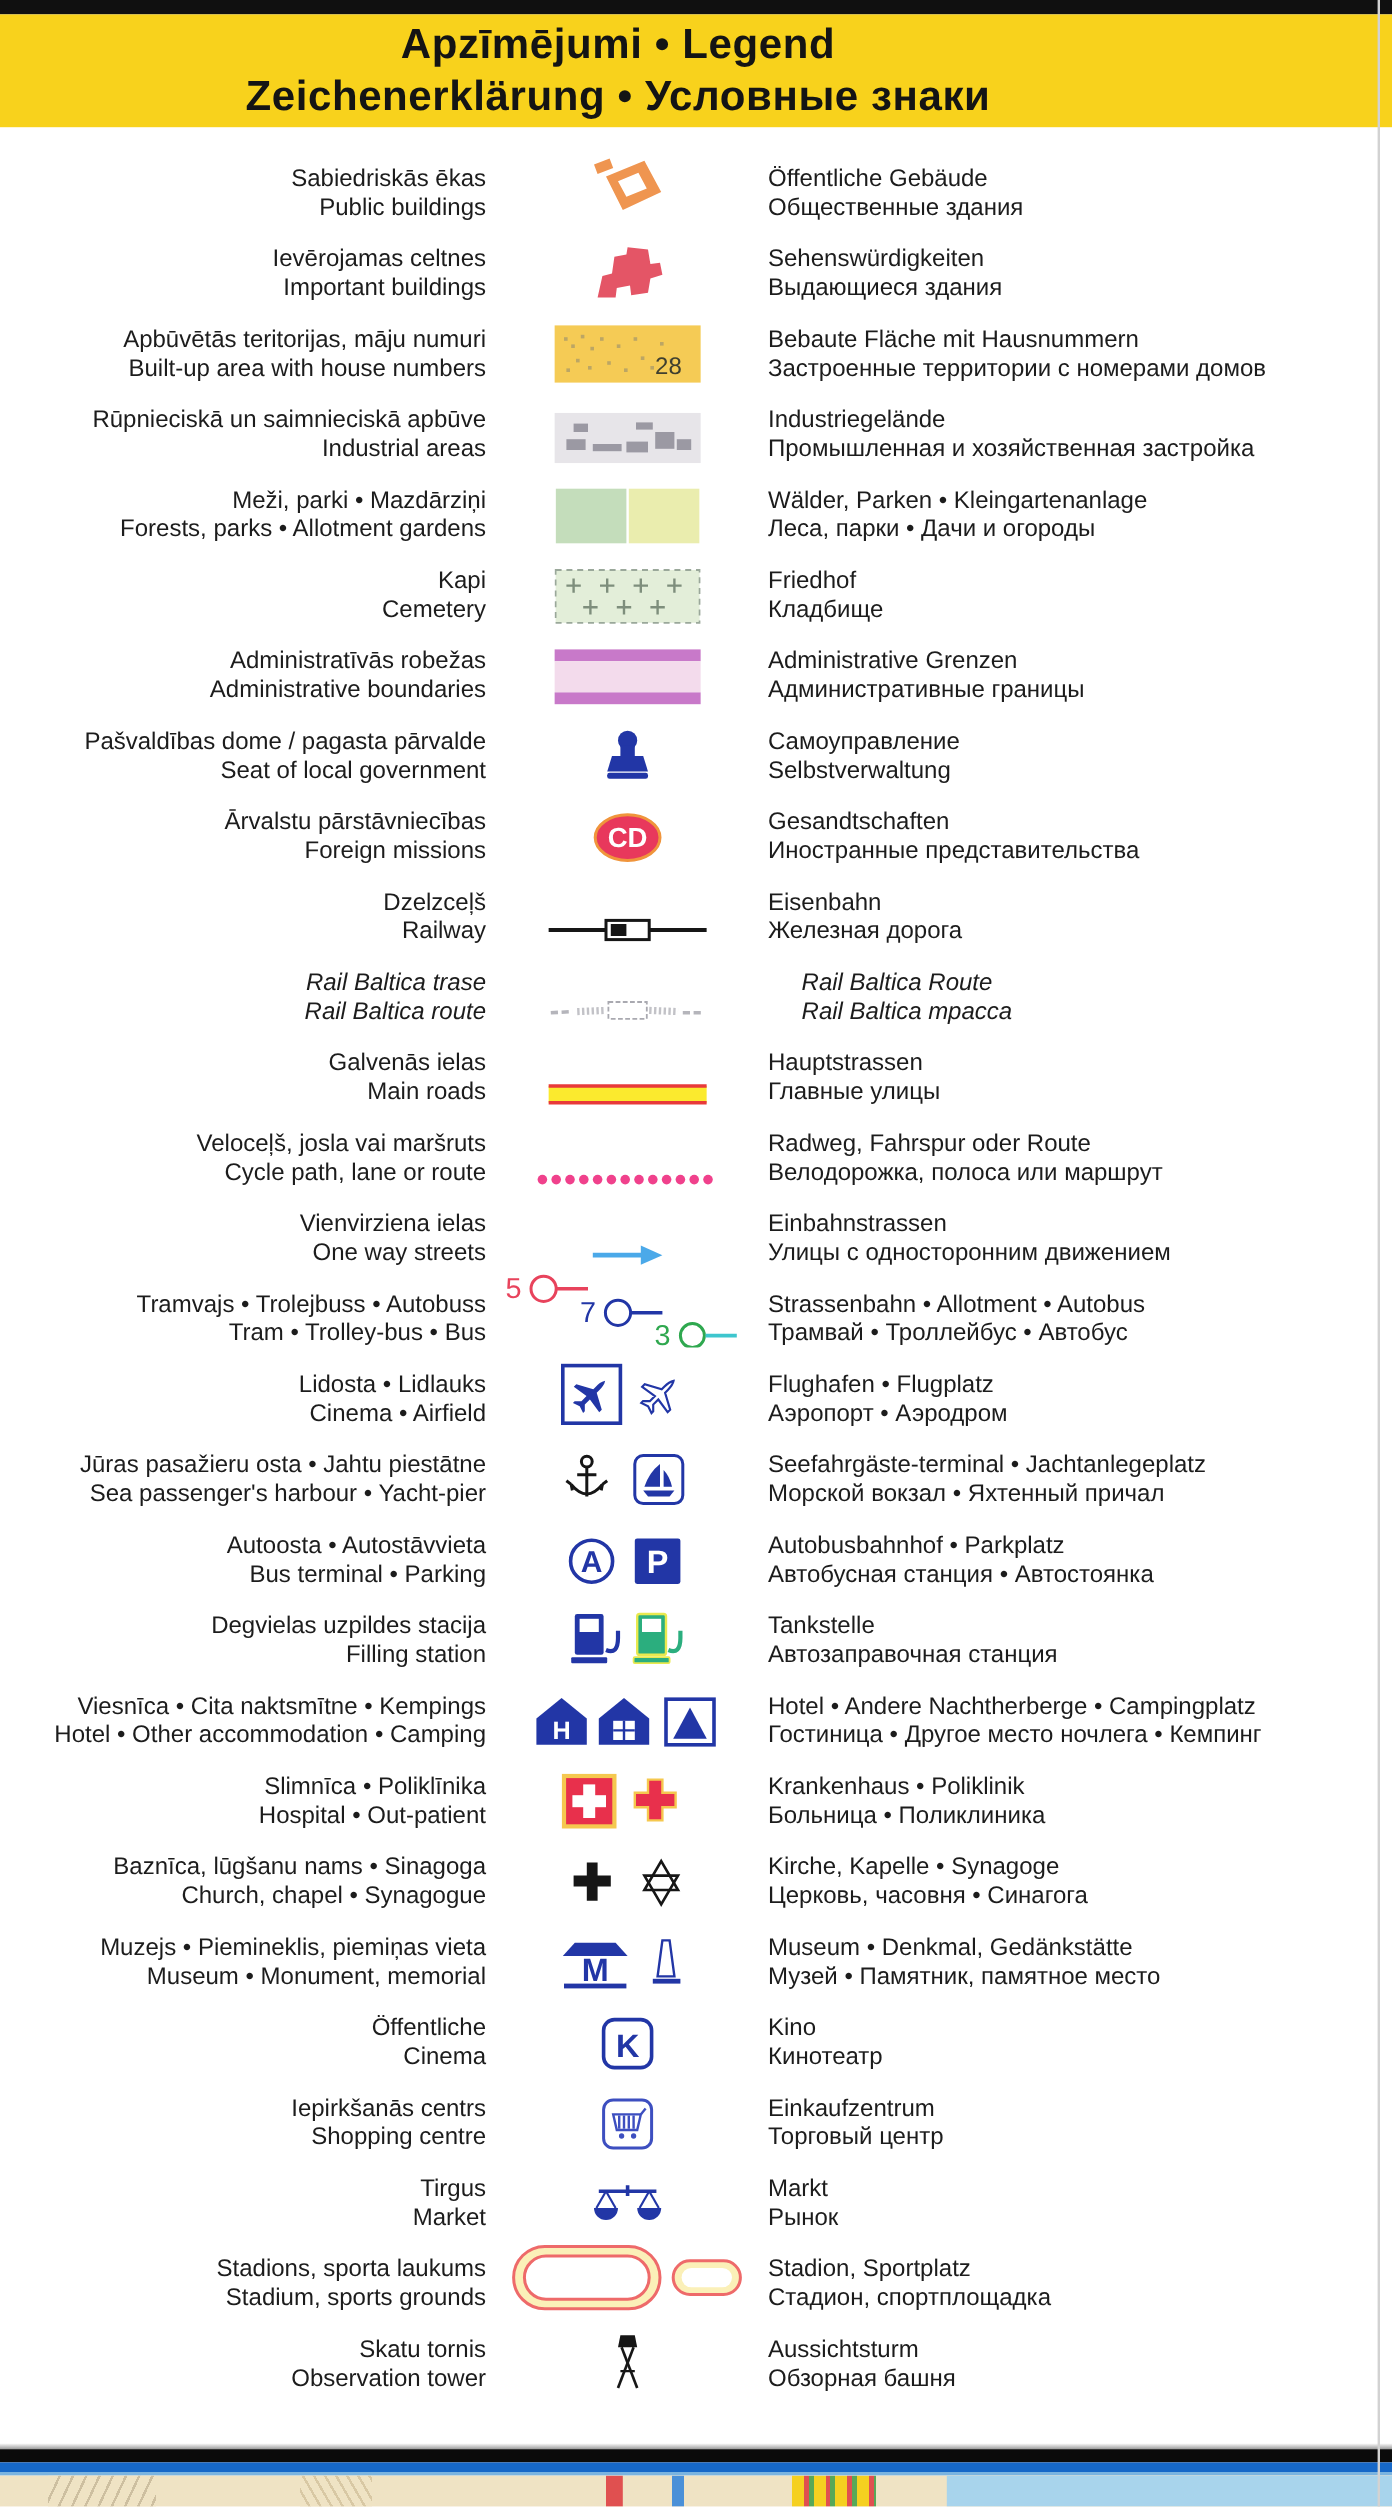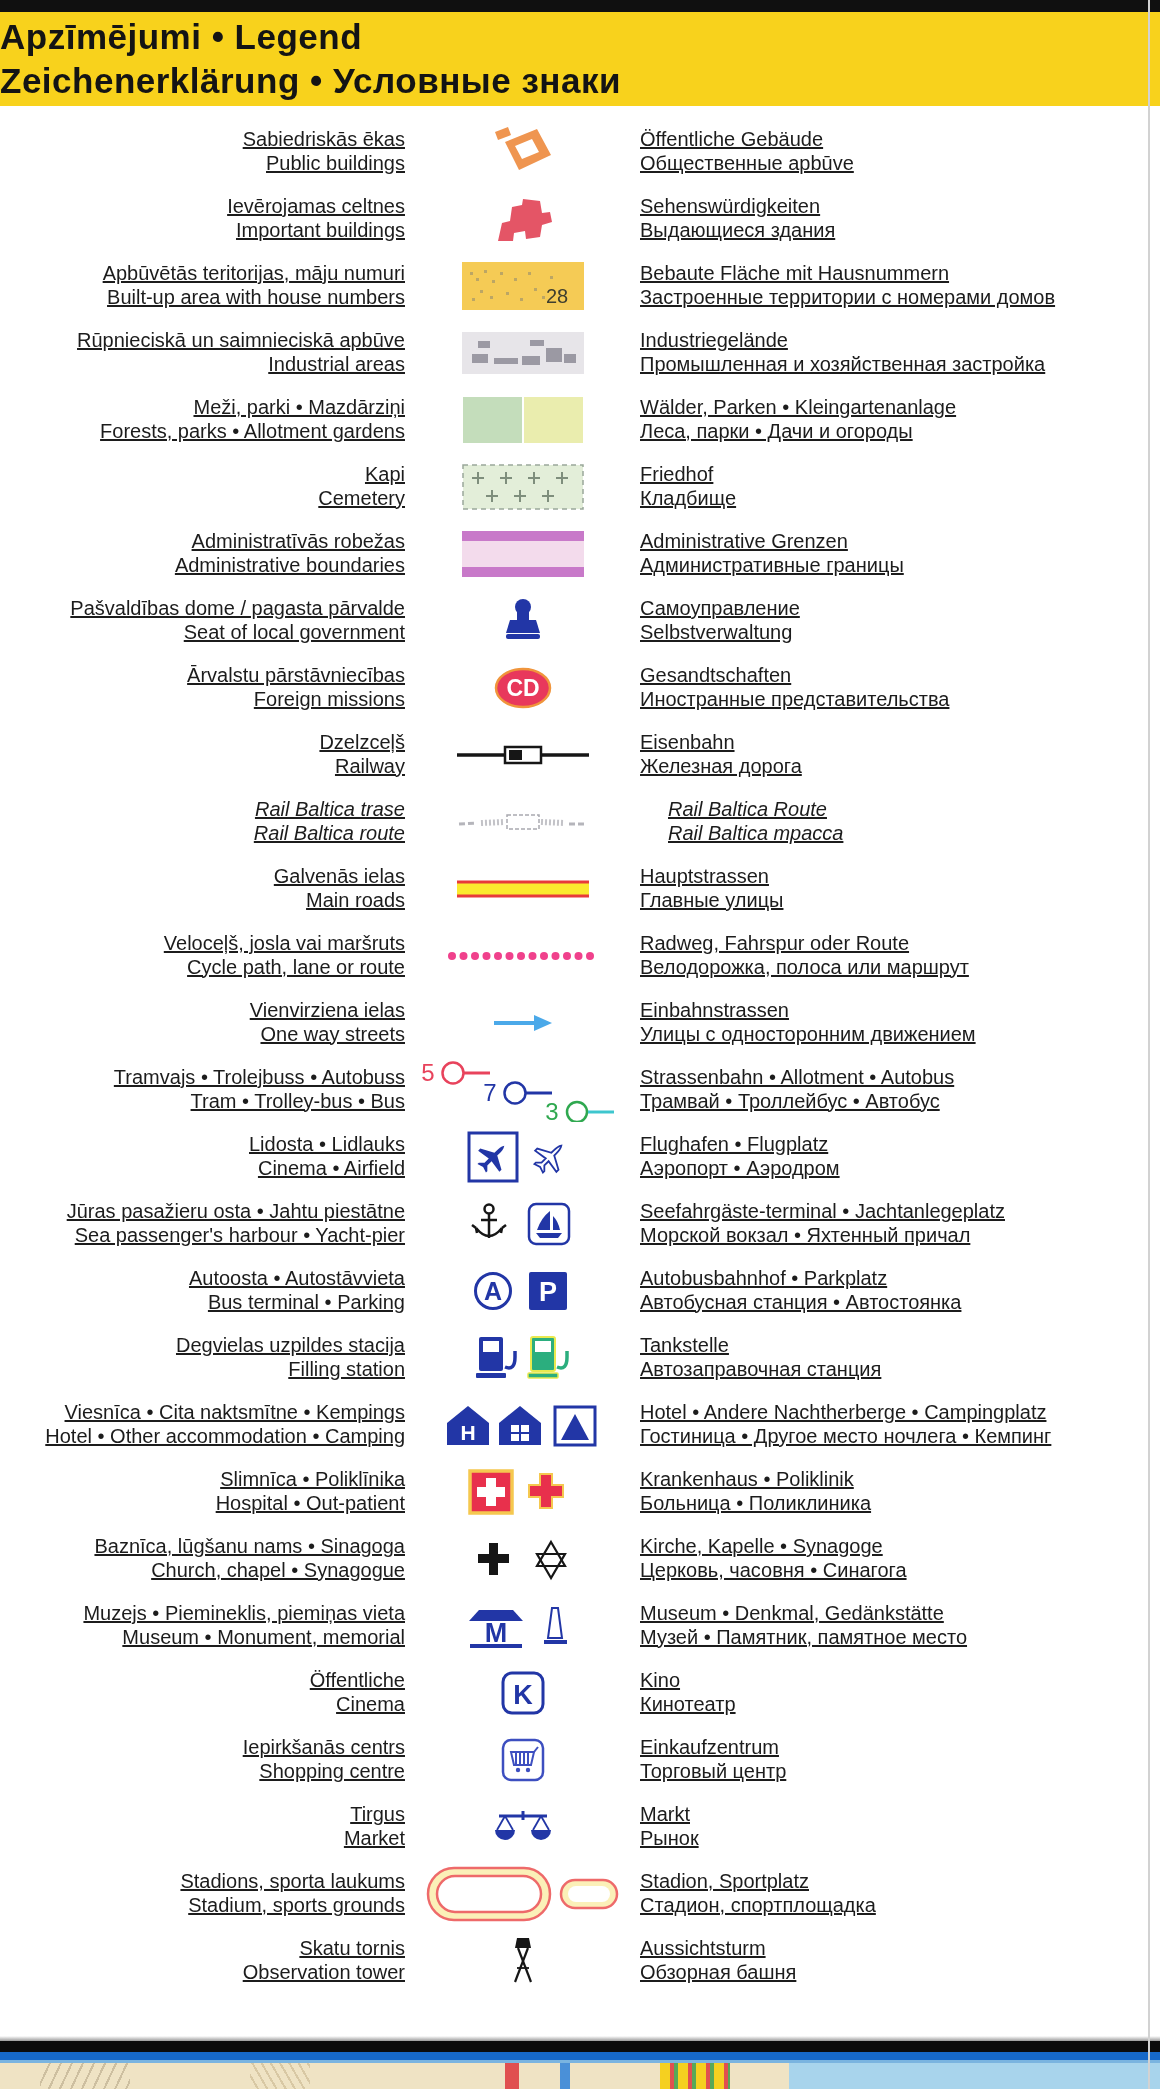--- a/index.html
+++ b/index.html
@@ -1,23 +1,23 @@
 <!DOCTYPE html>
 <html><head>
 <meta charset="utf-8">
 <style>
   html,body{margin:0;padding:0;background:#ffffff;}
   .page{position:relative;width:1160px;height:2089px;overflow:hidden;background:#fff;
         font-family:"Liberation Sans",sans-serif;color:#1c1c1c;}
   .page::after{content:"";position:absolute;top:0;bottom:0;left:1148px;width:2px;background:#d2d2d2;}
   .top-strip{height:12px;background:#101010;}
   .header{height:94px;background:#f8d21c;display:flex;align-items:center;}
-  .header .inner{width:1030px;text-align:left;font-weight:bold;font-size:35px;line-height:44px;color:#141414;letter-spacing:0.5px;}
+  .header .inner{width:1030px;text-align:center;font-weight:bold;font-size:35px;line-height:44px;color:#141414;letter-spacing:0.5px;}
   .rows{padding-top:12px;}
-  .row{display:flex;align-items:center;height:67px;text-decoration:underline;}
+  .row{display:flex;align-items:flex-end;height:67px;}
   .cell.left{width:405px;text-align:right;}
   .cell.sym{width:235px;display:flex;align-items:center;justify-content:center;}
   .cell.right{flex:1;text-align:left;padding-right:40px;}
   .line{font-size:20px;line-height:23.5px;white-space:nowrap;}
   .row.italic .line{font-style:italic;margin-left:28px;}
   svg{display:block;}
   svg text{font-family:"Liberation Sans",sans-serif;}
   .bottom{position:absolute;left:0;right:0;bottom:0;}
   .bar-silver{height:5px;background:linear-gradient(#ffffff,#9a9a9a);}
   .bar-black{height:11px;background:#0b0b0b;}
@@ -49,21 +49,21 @@
       <div class="line">Public buildings</div>
     </div>
     <div class="cell sym symbol-cell">
           <svg width="84" height="56" viewBox="0 0 84 56">
             <path fill-rule="evenodd" fill="#ef9550" d="M24,18 L56,5 L70,31 L38,46 Z M34,22 L51,15 L58,28 L41,35 Z"></path>
             <path fill="#ef9550" d="M14,8 L27,3 L30,11 L17,16 Z"></path>
           </svg>
         </div>
     <div class="cell right">
       <div class="line">Öffentliche Gebäude</div>
-      <div class="line">Общественные apbūve</div>
+      <div class="line">Общественные здания</div>
     </div>
   </div>
 
   <div class="row">
     <div class="cell left">
       <div class="line">Ievērojamas celtnes</div>
       <div class="line">Important buildings</div>
     </div>
     <div class="cell sym symbol-cell">
           <svg width="74" height="52" viewBox="0 0 74 52">

